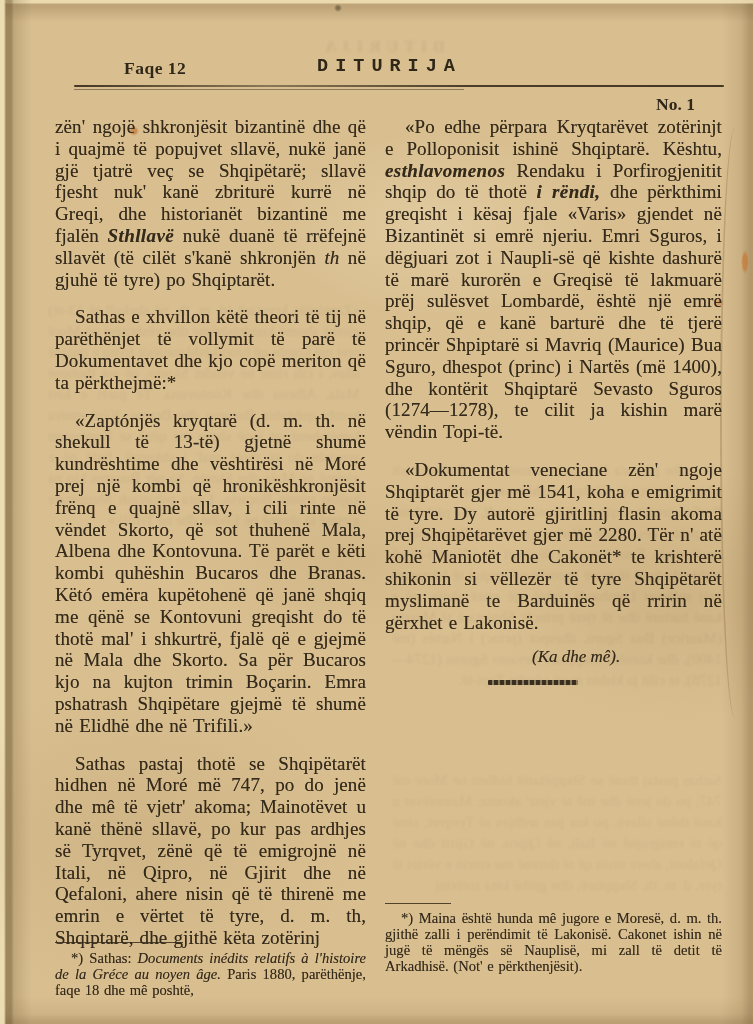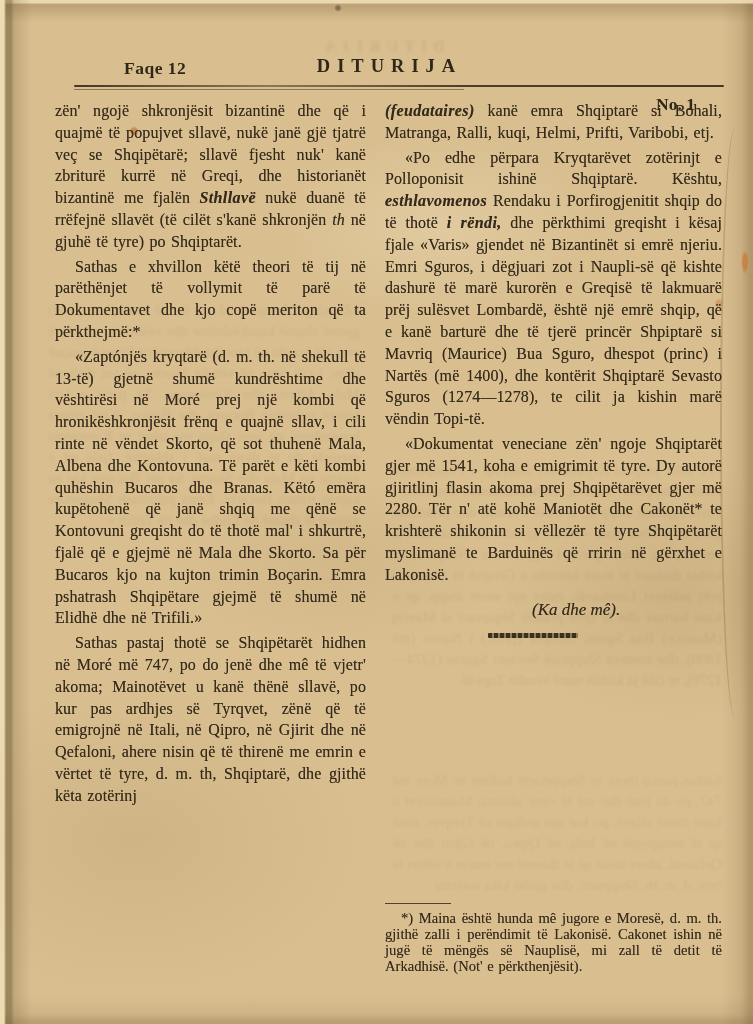--- a/index.html
+++ b/index.html
@@ -33,30 +33,30 @@
   }
   .ghost{
     position:absolute;transform:scaleX(-1);filter:blur(1.1px);opacity:.085;
     color:#4e3b1e;text-align:justify;overflow:hidden;pointer-events:none;
     font-size:15px;line-height:21px;
   }
   .ghost-h{top:36px;left:252px;width:260px;height:24px;font-size:16px;font-weight:bold;
     letter-spacing:6px;text-align:center;filter:blur(1.4px);opacity:.10;}
   .pagehead{position:absolute;top:56px;left:84px;right:58px;height:24px;font-weight:bold;color:#2f2718;}
   .ph-left{position:absolute;left:0;top:2px;font-size:17.5px;letter-spacing:.5px;margin-left:40px;}
-  .ph-center{position:absolute;left:0;right:0;top:0;text-align:center;font-size:18.5px;letter-spacing:7px;}
+  .ph-center{position:absolute;left:0;right:0;top:0;text-align:center;font-size:18.5px;letter-spacing:7px;font-family:Liberation Mono, monospace;}
   .ph-right{position:absolute;right:0;top:2px;font-size:17.5px;margin-top:36px;}
   .headrule{position:absolute;top:85px;left:74px;width:650px;}
   .headrule .l1{height:2px;background:linear-gradient(90deg,rgba(60,48,30,.95),rgba(60,48,30,.5) 30%,rgba(60,48,30,.9) 60%,rgba(60,48,30,.95));border-radius:1px;}
   .headrule .l2{height:1px;margin-top:2px;width:60%;background:rgba(60,48,30,.5);}
   .cols{position:absolute;top:100px;left:55px;display:flex;gap:19px;height:924px;}
   .col{position:relative;height:100%;}
   .col-left{width:311px;}
   .col-right{width:337px;}
-  p.body{margin:0 0 3px;text-align:justify;font-size:16px;line-height:21.8px;
+  p.body{margin:16px 0 3px;text-align:justify;font-size:19px;line-height:21.8px;
     word-spacing:1.2px;letter-spacing:.1px;text-shadow:0 0 .4px rgba(52,42,27,.55);}
   p.indent{text-indent:20px;}
   .it{font-style:italic;}
   .bi{font-style:italic;font-weight:bold;letter-spacing:.4px;}
   .signoff{margin-top:14px;padding-left:147px;font-size:17px;text-shadow:0 0 .4px rgba(52,42,27,.5);}
   .ornament{width:90px;height:5px;margin:13px 0 0 103px;border-radius:1px;
     background:repeating-linear-gradient(90deg,#3a3020 0 4px,rgba(58,48,32,.45) 4px 6px);}
   .footnote{position:absolute;left:0;right:0;}
   .fn-left{top:842px;}
   .fn-right{top:803px;}
@@ -87,24 +87,27 @@
     <div class="l1"></div>
       <div class="l2"></div>
   </div>
 
   <div class="cols">
     <section class="col col-left">
       <p class="body"><span class="">zën' ngojë shkronjësit bizantinë dhe që i quajmë të popujvet sllavë, nukë janë gjë tjatrë veç se Shqipëtarë; sllavë fjesht nuk' kanë zbriturë kurrë në Greqi, dhe historianët bizantinë me fjalën </span><span class="bi">Sthllavë</span><span class=""> nukë duanë të rrëfejnë sllavët (të cilët s'kanë shkronjën </span><span class="it">th</span><span class=""> në gjuhë të tyre) po Shqiptarët.</span></p>
       <p class="body indent"><span class="">Sathas e xhvillon këtë theori të tij në parëthënjet të vollymit të parë të Dokumentavet dhe kjo copë meriton që ta përkthejmë:*</span></p>
       <p class="body indent"><span class="">«Zaptónjës kryqtarë (d. m. th. në shekull të 13-të) gjetnë shumë kundrështime dhe vështirësi në Moré prej një kombi që hronikëshkronjësit frënq e quajnë sllav, i cili rinte në vëndet Skorto, që sot thuhenë Mala, Albena dhe Kontovuna. Të parët e këti kombi quhëshin Bucaros dhe Branas. Këtó emëra kupëtohenë që janë shqiq me qënë se Kontovuni greqisht do të thotë mal' i shkurtrë, fjalë që e gjejmë në Mala dhe Skorto. Sa për Bucaros kjo na kujton trimin Boçarin. Emra pshatrash Shqipëtare gjejmë të shumë në Elidhë dhe në Trifili.»</span></p>
       <p class="body indent"><span class="">Sathas pastaj thotë se Shqipëtarët hidhen në Moré më 747, po do jenë dhe mê të vjetr' akoma; Mainotëvet u kanë thënë sllavë, po kur pas ardhjes së Tyrqvet, zënë që të emigrojnë në Itali, në Qipro, në Gjirit dhe në Qefaloni, ahere nisin që të thirenë me emrin e vërtet të tyre, d. m. th, Shqiptarë, dhe gjithë këta zotërinj</span></p>
+      <div class="footnote fn-left">
+        <div class="fnrule"></div>
+        <p class="fn"><span class="">*) Sathas: </span><span class="it">Documents inédits relatifs à l'histoire de la Gréce au noyen âge.</span><span class=""> Paris 1880, parëthënje, faqe 18 dhe mê poshtë,</span></p>
+      </div>
     </section>
 
     <section class="col col-right">
-      <p class="body"><span class="bi">(feudataires)</span><span class=""> kanë emra Shqiptarë si Bohali, Matranga, Ralli, kuqi, Helmi, Prifti, Varibobi, etj.</span></p>
       <p class="body indent"><span class="">«Po edhe përpara Kryqtarëvet zotërinjt e Polloponisit ishinë Shqiptarë. Kështu, </span><span class="bi">esthlavomenos</span><span class=""> Rendaku i Porfirogjenitit shqip do të thotë </span><span class="bi">i rëndi,</span><span class=""> dhe përkthimi greqisht i kësaj fjale «Varis» gjendet në Bizantinët si emrë njeriu. Emri Sguros, i dëgjuari zot i Naupli-së që kishte dashurë të marë kurorën e Greqisë të lakmuarë prëj sulësvet Lombardë, është një emrë shqip, që e kanë barturë dhe të tjerë princër Shpiptarë si Mavriq (Maurice) Bua Sguro, dhespot (princ) i Nartës (më 1400), dhe kontërit Shqiptarë Sevasto Sguros (1274—1278), te cilit ja kishin marë vëndin Topi-të.</span></p>
       <p class="body indent"><span class="">«Dokumentat veneciane zën' ngoje Shqiptarët gjer më 1541, koha e emigrimit të tyre. Dy autorë gjiritlinj flasin akoma prej Shqipëtarëvet gjer më 2280. Tër n' atë kohë Maniotët dhe Cakonët* te krishterë shikonin si vëllezër të tyre Shqipëtarët myslimanë te Barduinës që rririn në gërxhet e Lakonisë.</span></p>
       <div class="signoff"><span class="it">(Ka dhe mê).</span></div>
       <div class="ornament"></div>
       <div class="footnote fn-right">
         <div class="fnrule"></div>
         <p class="fn"><span class="">*) Maina është hunda mê jugore e Moresë, d. m. th. gjithë zalli i perëndimit të Lakonisë. Cakonet ishin në jugë të mëngës së Nauplisë, mi zall të detit të Arkadhisë. (Not' e përkthenjësit).</span></p>
       </div>
     </section>
   </div>

